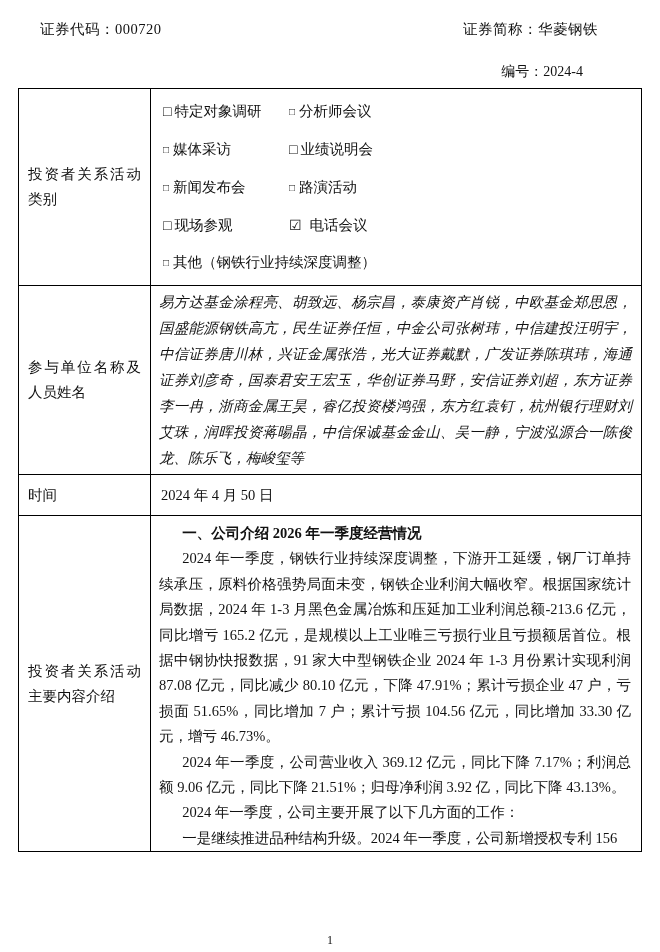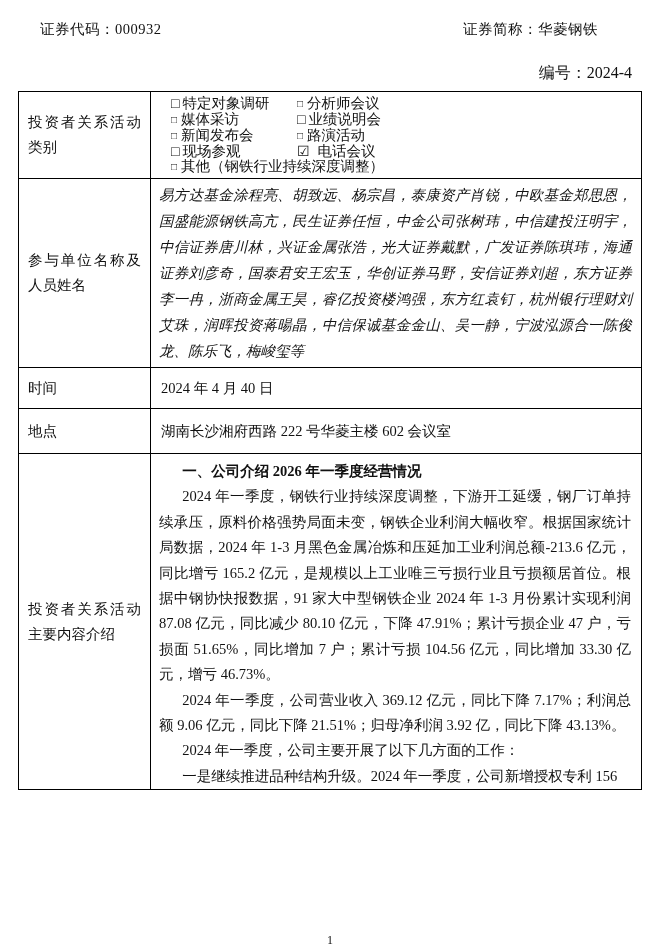--- a/index.html
+++ b/index.html
@@ -15,43 +15,43 @@
     padding:20px 62px 0 40px;
     font-size:14.5px;letter-spacing:0.5px;
   }
   .title{
     margin:64px 0 0;
     text-align:center;
     font-size:18.5px;font-weight:700;letter-spacing:1px;
   }
   .doc-no{
     margin-top:24px;
-    text-align:right;padding-right:28px;
-    font-size:16px;
+    text-align:right;padding-right:77px;
+    font-size:14px;
   }
   table.rec-table{
     border-collapse:collapse;
     width:624px;margin:7px auto 0;
     table-layout:fixed;
   }
   td{
     border:1.6px solid #000;
     font-size:14.5px;
     vertical-align:middle;
     overflow:hidden;
   }
   td.lbl{
     width:113px;
     padding:4px 9px;
     text-align:justify;
     line-height:25px;
   }
   td.val{padding:2px 10px;line-height:26px;}
   
-  td.cb-cell{vertical-align:top;padding:4px 6px 3px 20px;line-height:15px;border-radius:29px;}
+  td.cb-cell{vertical-align:top;padding:4px 6px 3px 12px;line-height:36px;border-radius:29px;}
   .cb-grid{display:grid;grid-template-columns:126px 1fr;}
   .cb-item{white-space:nowrap;}
   .cb{display:inline-block;margin-right:3px;}
   .cb-lg{font-size:14px;}
   .cb-sm{font-size:10px;position:relative;top:-1px;margin-right:4px;}
   .cb-ck{font-size:14px;margin-right:8px;}
   
   td.participants{vertical-align:top;padding:3px 9px 3px 8px;text-align:justify;line-height:26px;font-style:italic;}
   
   tr.row-time td{height:32px;}
@@ -76,21 +76,21 @@
     position:absolute;left:0;right:0;bottom:4px;
     text-align:center;font-size:12px;
   }
 </style>
 </head>
 <body>
 
 <div class="page">
 
   <div class="top-row">
-    <span>证券代码：000932</span>
+    <span>证券代码：000720</span>
     <span>证券简称：华菱钢铁</span>
   </div>
 
 
   <div class="doc-no">编号：2024-4</div>
 
   <table class="rec-table">
     <tbody>
       <tr>
         <td class="lbl">投资者关系活动类别</td>
@@ -127,27 +127,23 @@
         </td>
       </tr>
 
       <tr>
         <td class="lbl">参与单位名称及人员姓名</td>
         <td class="val participants">易方达基金涂程亮、胡致远、杨宗昌，泰康资产肖锐，中欧基金郑思恩，国盛能源钢铁高亢，民生证券任恒，中金公司张树玮，中信建投汪明宇，中信证券唐川林，兴证金属张浩，光大证券戴默，广发证券陈琪玮，海通证券刘彦奇，国泰君安王宏玉，华创证券马野，安信证券刘超，东方证券李一冉，浙商金属王昊，睿亿投资楼鸿强，东方红袁钉，杭州银行理财刘艾珠，润晖投资蒋暘晶，中信保诚基金金山、吴一静，宁波泓源合一陈俊龙、陈乐飞，梅峻玺等</td>
       </tr>
 
       <tr class="row-time">
         <td class="lbl">时间</td>
-        <td class="val">2024 年 4 月 40 日</td>
+        <td class="val">2024 年 4 月 50 日</td>
       </tr>
 
-      <tr class="row-loc">
-        <td class="lbl">地点</td>
-        <td class="val">湖南长沙湘府西路 222 号华菱主楼 602 会议室</td>
-      </tr>
 
 
       <tr>
         <td class="lbl">投资者关系活动主要内容介绍</td>
         <td class="val content-cell">
           <div class="hd">一、公司介绍 2026 年一季度经营情况</div>
           <p>2024 年一季度，钢铁行业持续深度调整，下游开工延缓，钢厂订单持续承压，原料价格强势局面未变，钢铁企业利润大幅收窄。根据国家统计局数据，2024 年 1-3 月黑色金属冶炼和压延加工业利润总额-213.6 亿元，同比增亏 165.2 亿元，是规模以上工业唯三亏损行业且亏损额居首位。根据中钢协快报数据，91 家大中型钢铁企业 2024 年 1-3 月份累计实现利润 87.08 亿元，同比减少 80.10 亿元，下降 47.91%；累计亏损企业 47 户，亏损面 51.65%，同比增加 7 户；累计亏损 104.56 亿元，同比增加 33.30 亿元，增亏 46.73%。</p>
           <p>2024 年一季度，公司营业收入 369.12 亿元，同比下降 7.17%；利润总额 9.06 亿元，同比下降 21.51%；归母净利润 3.92 亿，同比下降 43.13%。</p>
           <p>2024 年一季度，公司主要开展了以下几方面的工作：</p>
           <p>一是继续推进品种结构升级。2024 年一季度，公司新增授权专利 156</p>

